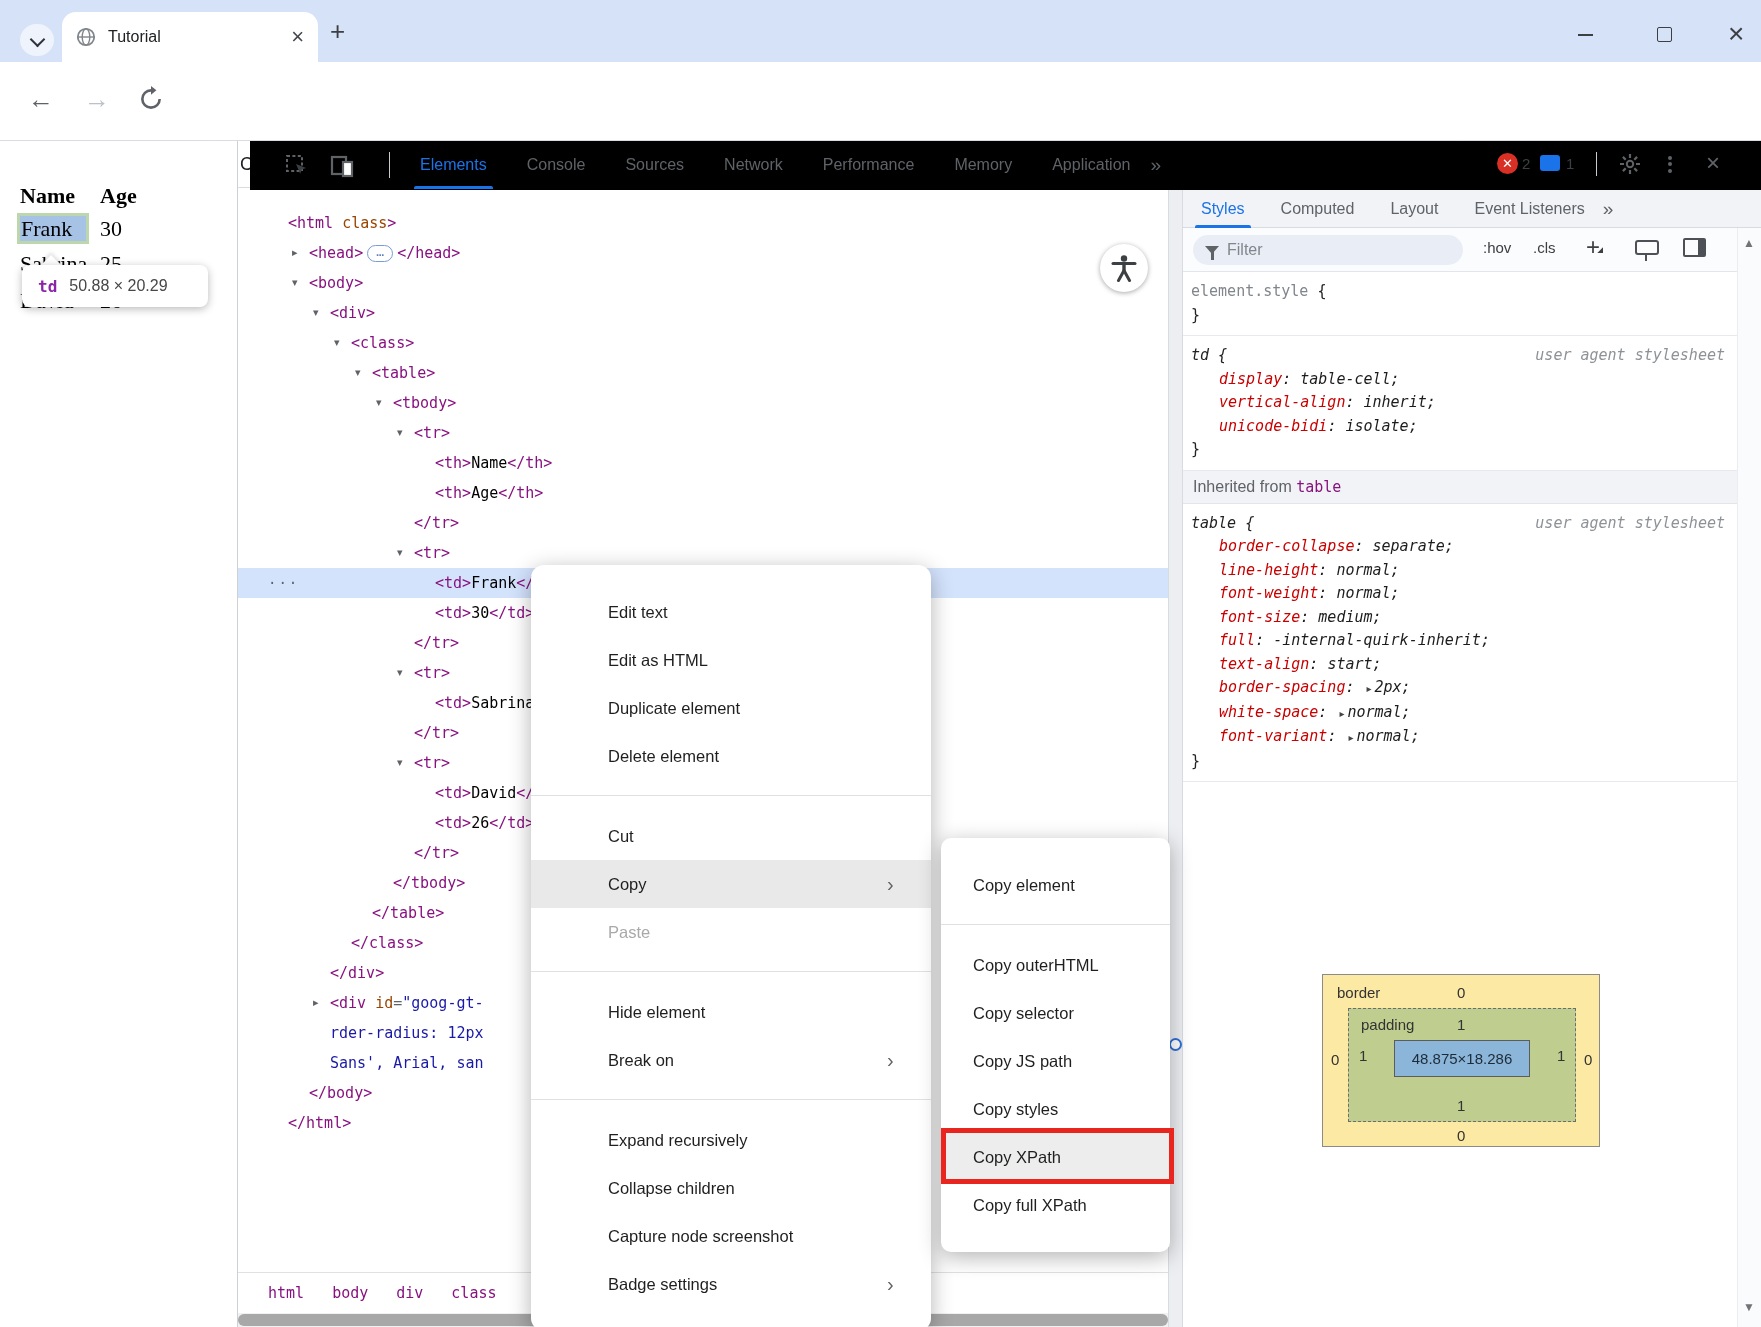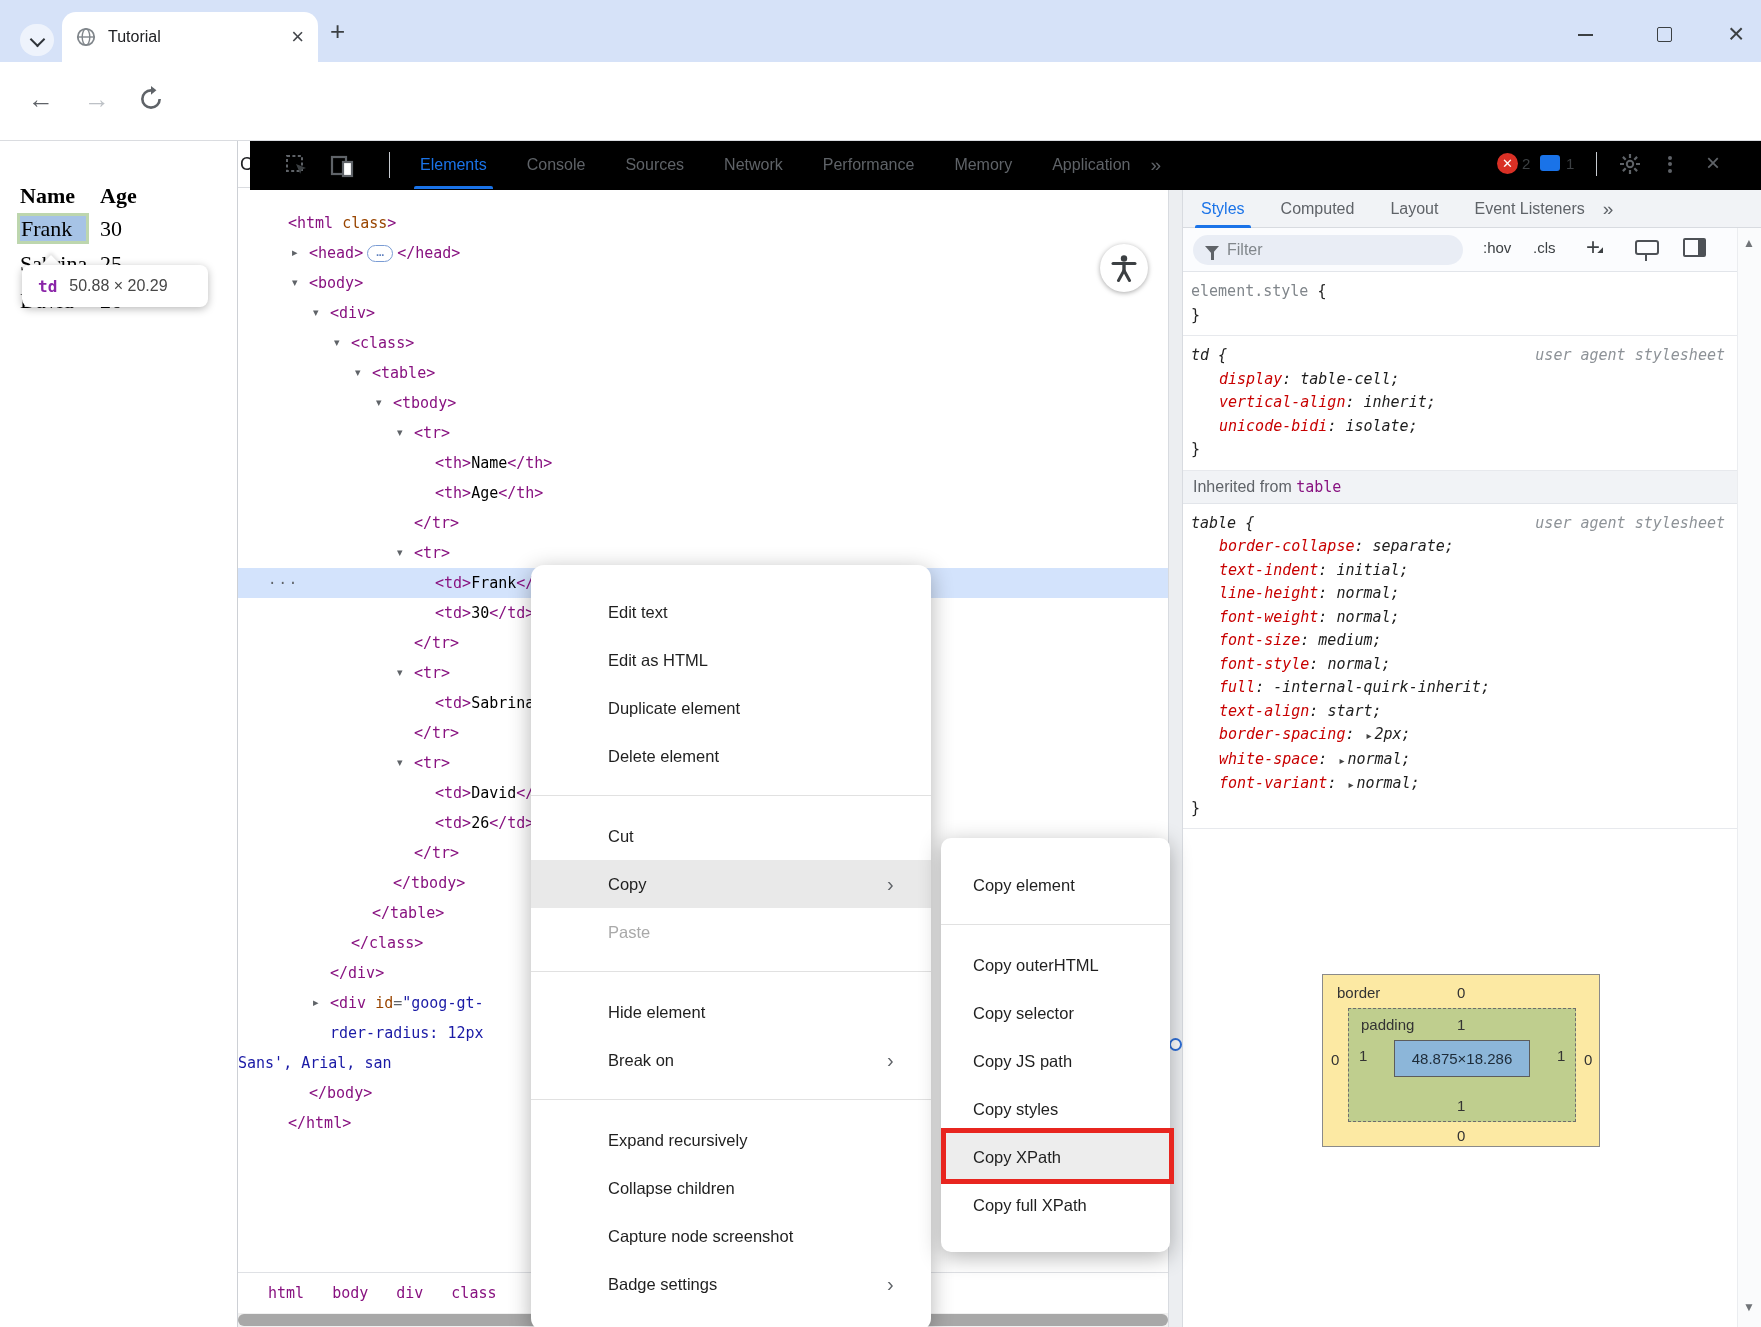--- a/index.html
+++ b/index.html
@@ -281,21 +281,21 @@
       <div class="trow"><span class="arw" style="left: 159px;">▾</span><span class="segs" style="margin-left: 176px;"><span class="c-tag">&lt;tr&gt;</span></span></div>
       <div class="trow"><span class="segs" style="margin-left: 197px;"><span class="c-tag">&lt;td&gt;</span><span class="c-txt">David</span><span class="c-tag">&lt;/td&gt;</span></span></div>
       <div class="trow"><span class="segs" style="margin-left: 197px;"><span class="c-tag">&lt;td&gt;</span><span class="c-txt">26</span><span class="c-tag">&lt;/td&gt;</span></span></div>
       <div class="trow"><span class="segs" style="margin-left: 176px;"><span class="c-tag">&lt;/tr&gt;</span></span></div>
       <div class="trow"><span class="segs" style="margin-left: 155px;"><span class="c-tag">&lt;/tbody&gt;</span></span></div>
       <div class="trow"><span class="segs" style="margin-left: 134px;"><span class="c-tag">&lt;/table&gt;</span></span></div>
       <div class="trow"><span class="segs" style="margin-left: 113px;"><span class="c-tag">&lt;/class&gt;</span></span></div>
       <div class="trow"><span class="segs" style="margin-left: 92px;"><span class="c-tag">&lt;/div&gt;</span></span></div>
       <div class="trow"><span class="arw" style="left: 75px;">▸</span><span class="segs" style="margin-left: 92px;"><span class="c-tag">&lt;div</span><span class="c-attr"> id</span><span class="c-plain">=</span><span class="c-val">"goog-gt-</span></span></div>
       <div class="trow"><span class="segs" style="margin-left: 92px;"><span class="c-val">rder-radius: 12px</span></span></div>
-      <div class="trow"><span class="segs" style=""><span class="c-val">Sans', Arial, san</span></span></div>
+      <div class="trow"><span class="segs" style="margin-left: 92px;"><span class="c-val">Sans', Arial, san</span></span></div>
       <div class="trow"><span class="segs" style="margin-left: 71px;"><span class="c-tag">&lt;/body&gt;</span></span></div>
       <div class="trow"><span class="segs" style="margin-left: 50px;"><span class="c-tag">&lt;/html&gt;</span></span></div>
     </div>
 
   <div class="abs" id="crumbs">
       <span class="crumb">html</span>
       <span class="crumb">body</span>
       <span class="crumb">div</span>
       <span class="crumb">class</span>
     </div>
@@ -336,25 +336,23 @@
           <div class="pline"><span class="pname">display</span><span class="pval">: </span><span class="pval">table-cell;</span></div>
           <div class="pline"><span class="pname">vertical-align</span><span class="pval">: </span><span class="pval">inherit;</span></div>
           <div class="pline"><span class="pname">unicode-bidi</span><span class="pval">: </span><span class="pval">isolate;</span></div>
           <div class="brace">}</div>
         </div>
         <div id="inherited"><span>Inherited from </span><b>table</b></div>
         <div class="rule ua">
           <div class="selline"><span class="selname">table</span><span class="brace"> {</span></div>
           <span class="origin">user agent stylesheet</span>
           <div class="pline"><span class="pname">border-collapse</span><span class="pval">: </span><span class="pval">separate;</span></div>
-          <div class="pline"><span class="pname">text-indent</span><span class="pval">: </span><span class="pval">initial;</span></div>
           <div class="pline"><span class="pname">line-height</span><span class="pval">: </span><span class="pval">normal;</span></div>
           <div class="pline"><span class="pname">font-weight</span><span class="pval">: </span><span class="pval">normal;</span></div>
           <div class="pline"><span class="pname">font-size</span><span class="pval">: </span><span class="pval">medium;</span></div>
-          <div class="pline"><span class="pname">font-style</span><span class="pval">: </span><span class="pval">normal;</span></div>
           <div class="pline"><span class="pname">full</span><span class="pval">: </span><span class="pval">-internal-quirk-inherit;</span></div>
           <div class="pline"><span class="pname">text-align</span><span class="pval">: </span><span class="pval">start;</span></div>
           <div class="pline"><span class="pname">border-spacing</span><span class="pval">: </span><span class="exp-arw">▸</span><span class="pval">2px;</span></div>
           <div class="pline"><span class="pname">white-space</span><span class="pval">: </span><span class="exp-arw">▸</span><span class="pval">normal;</span></div>
           <div class="pline"><span class="pname">font-variant</span><span class="pval">: </span><span class="exp-arw">▸</span><span class="pval">normal;</span></div>
           <div class="brace">}</div>
         </div>
       </div>
   </div>
 

